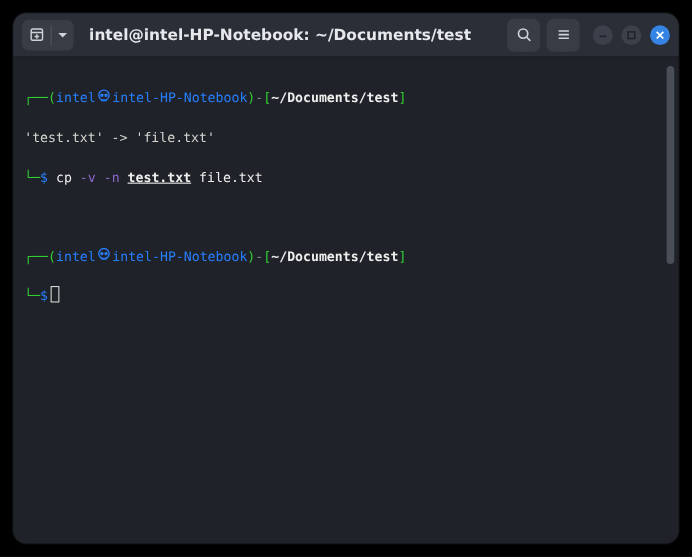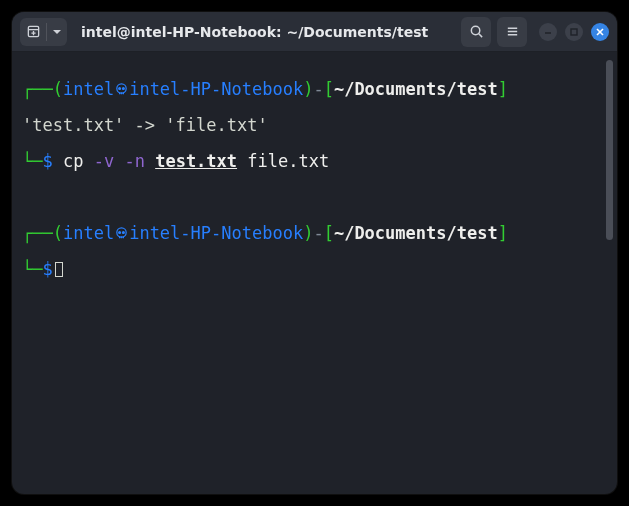--- a/index.html
+++ b/index.html
@@ -91,21 +91,21 @@
     .win-dot svg { display: block; }
     .terminal-wrap {
       flex: 1;
       position: relative;
       overflow: hidden;
     }
     .terminal {
       position: absolute;
       inset: 10px 14px 10px 10px;
       color: #d3d7cf;
-      font-size: 17px;
+      font-size: 12px;
       line-height: 18px;
       white-space: pre;
       overflow: hidden;
     }
     .scrollbar {
       position: absolute;
       top: 8px;
       right: 4px;
       width: 7px;
       height: 180px;

